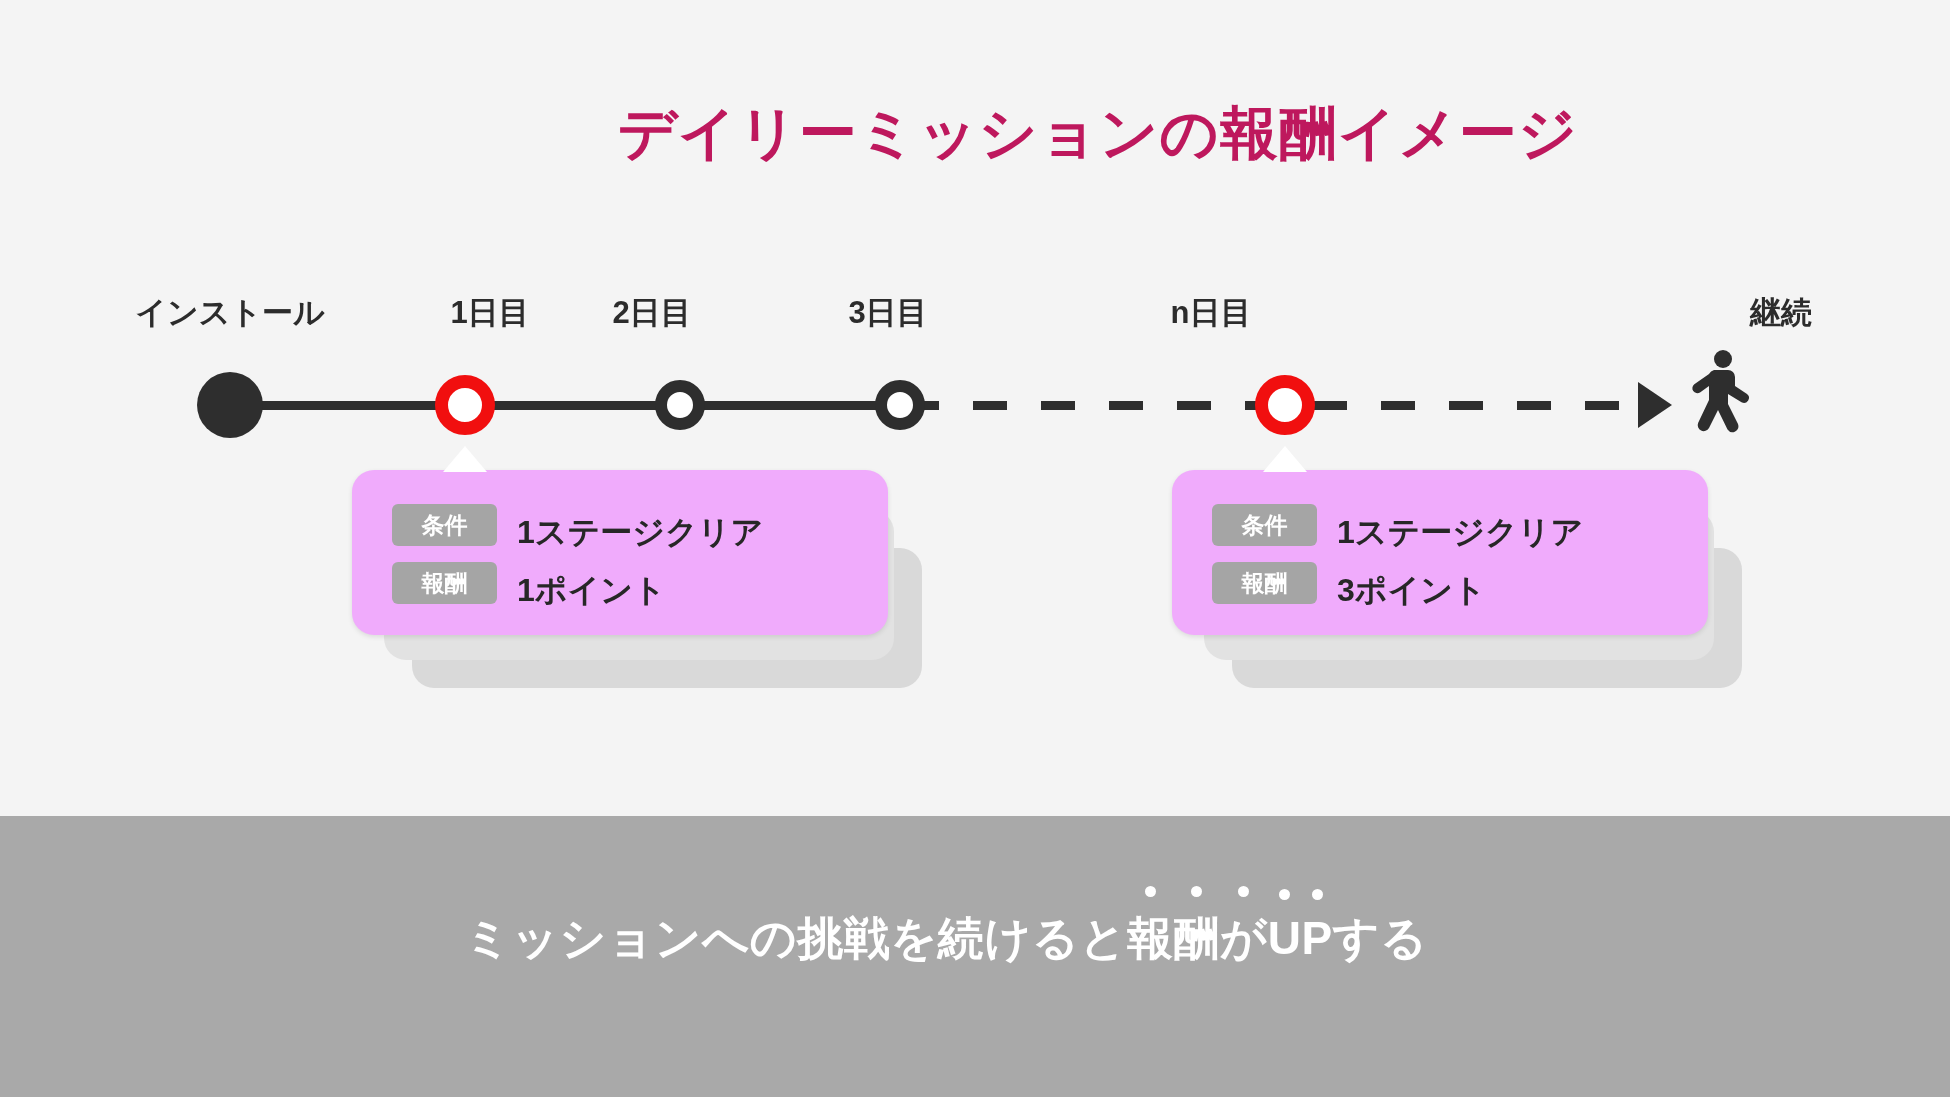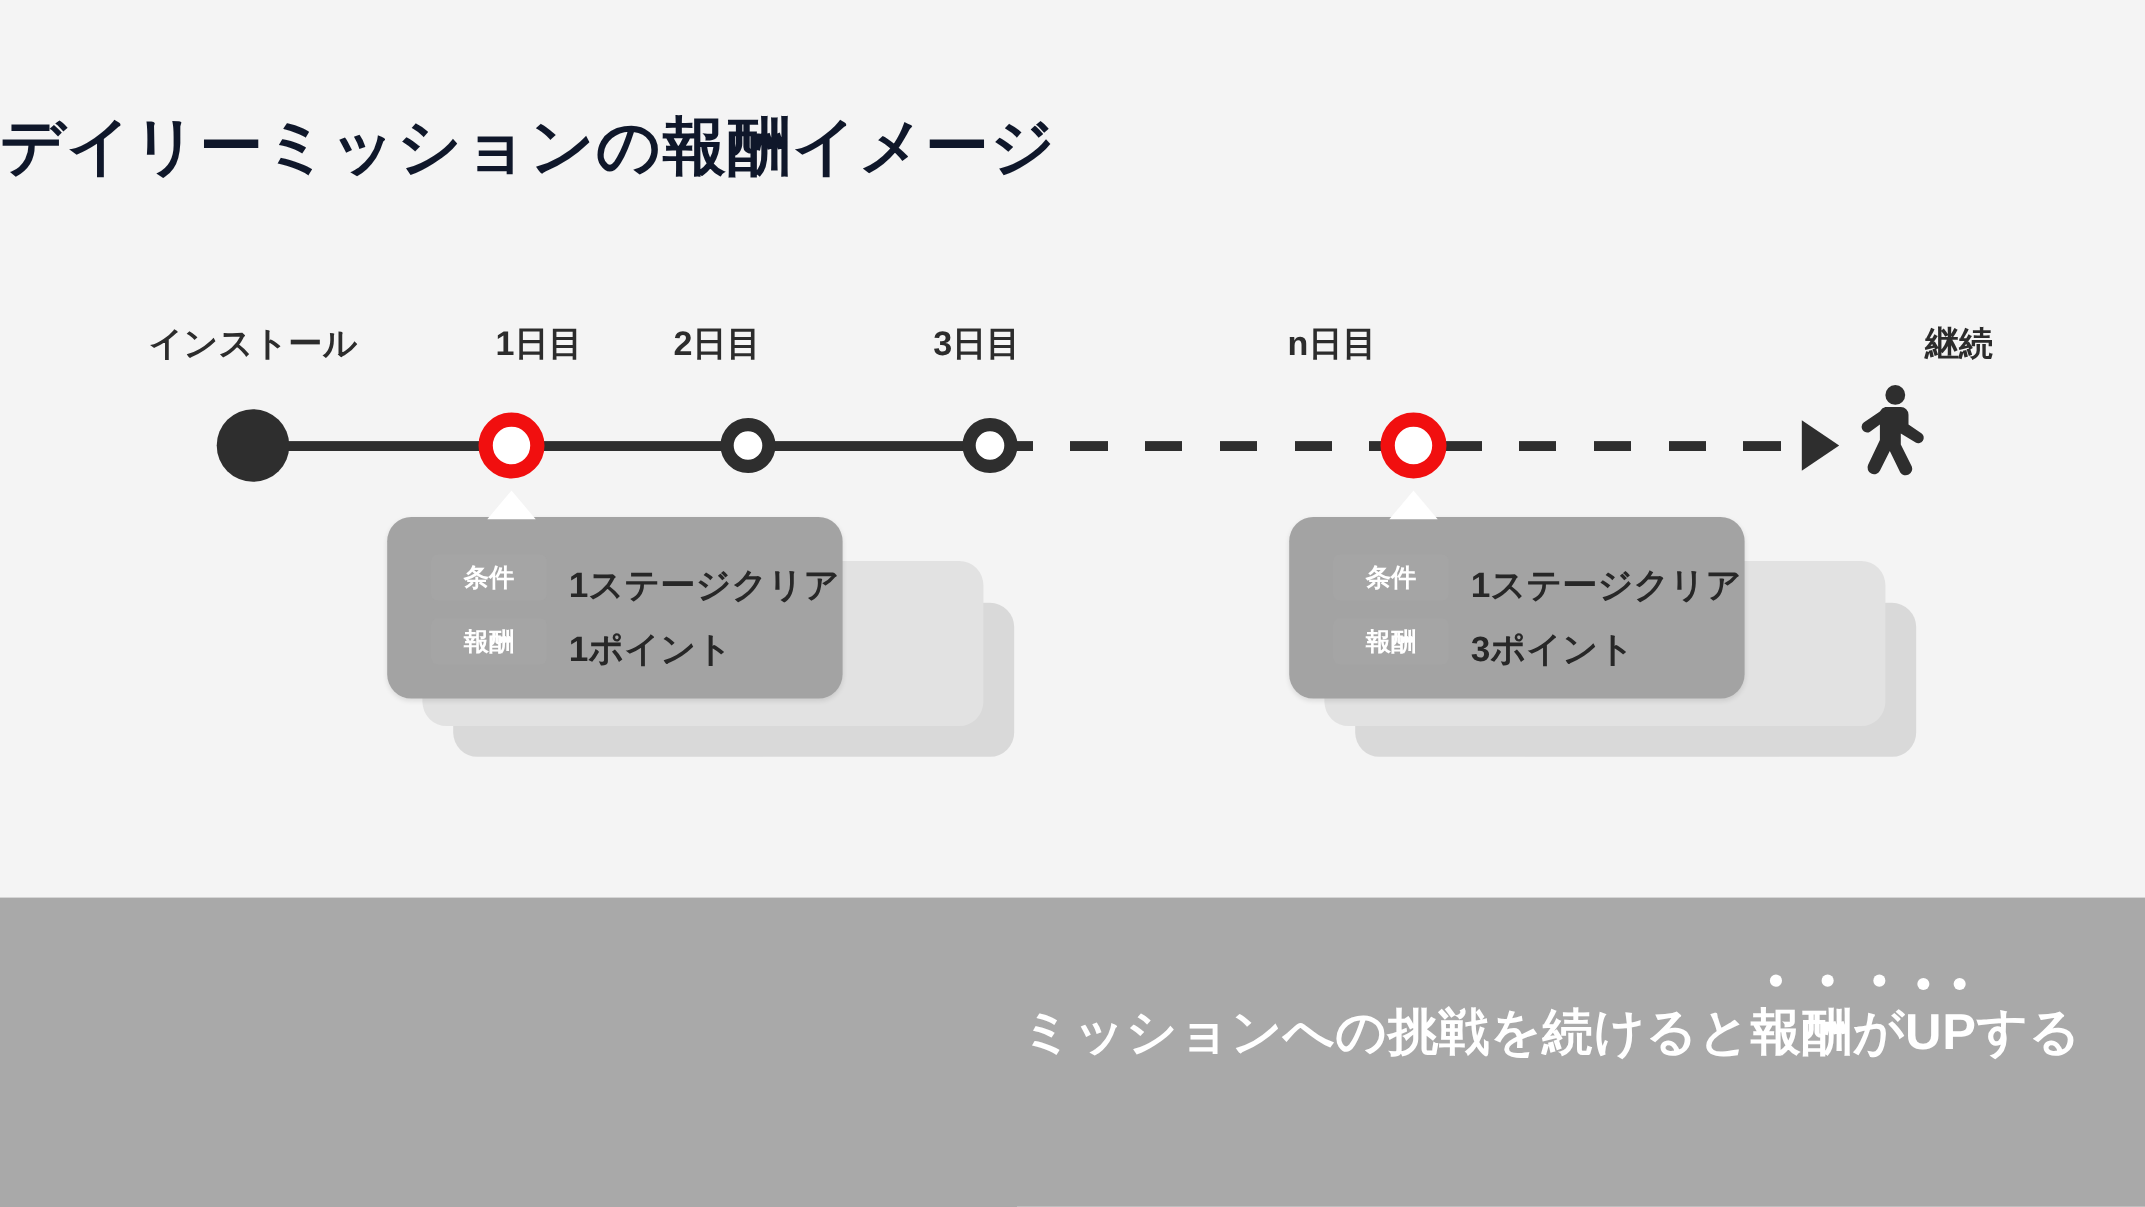--- a/index.html
+++ b/index.html
@@ -22,24 +22,24 @@
     height: 1097px;
     background: #f4f4f4;
   }
 
   
   .title {
     position: absolute;
     left: 0;
     top: 95px;
     width: 1578px;
-    text-align: left;
+    text-align: right;
     font-size: 58px;
     font-weight: 700;
-    color: #0f172a;
+    color: #be185d;
     letter-spacing: 1px;
     white-space: nowrap;
   }
 
   
   .timeline {
     position: absolute;
     left: 0;
     top: 0;
     width: 1658px;
@@ -140,23 +140,23 @@
     top: 40px;
     width: 510px;
     height: 150px;
     background: #e2e2e2;
     border-radius: 22px;
   }
   .card-front {
     position: absolute;
     left: 0;
     top: 0;
-    width: 414px;
+    width: 536px;
     height: 165px;
-    background: #a3a3a3;
+    background: #f0abfc;
     border-radius: 22px;
     box-shadow: 0 2px 5px rgba(0,0,0,0.10);
   }
   .card-tail {
     position: absolute;
     top: -24px;
     width: 0; height: 0;
     border-left: 22px solid transparent;
     border-right: 22px solid transparent;
     border-bottom: 26px solid #ffffff;
@@ -202,21 +202,21 @@
     top: 816px;
     width: 1950px;
     height: 281px;
     background: #a9a9a9;
   }
   .banner-text {
     position: absolute;
     left: 0;
     top: 908px;
     width: 1892px;
-    text-align: right;
+    text-align: center;
     font-size: 46px;
     font-weight: 700;
     color: #ffffff;
     white-space: nowrap;
     letter-spacing: 0.5px;
   }
   .emph {
     position: relative;
   }
   .emph > span.ch {

